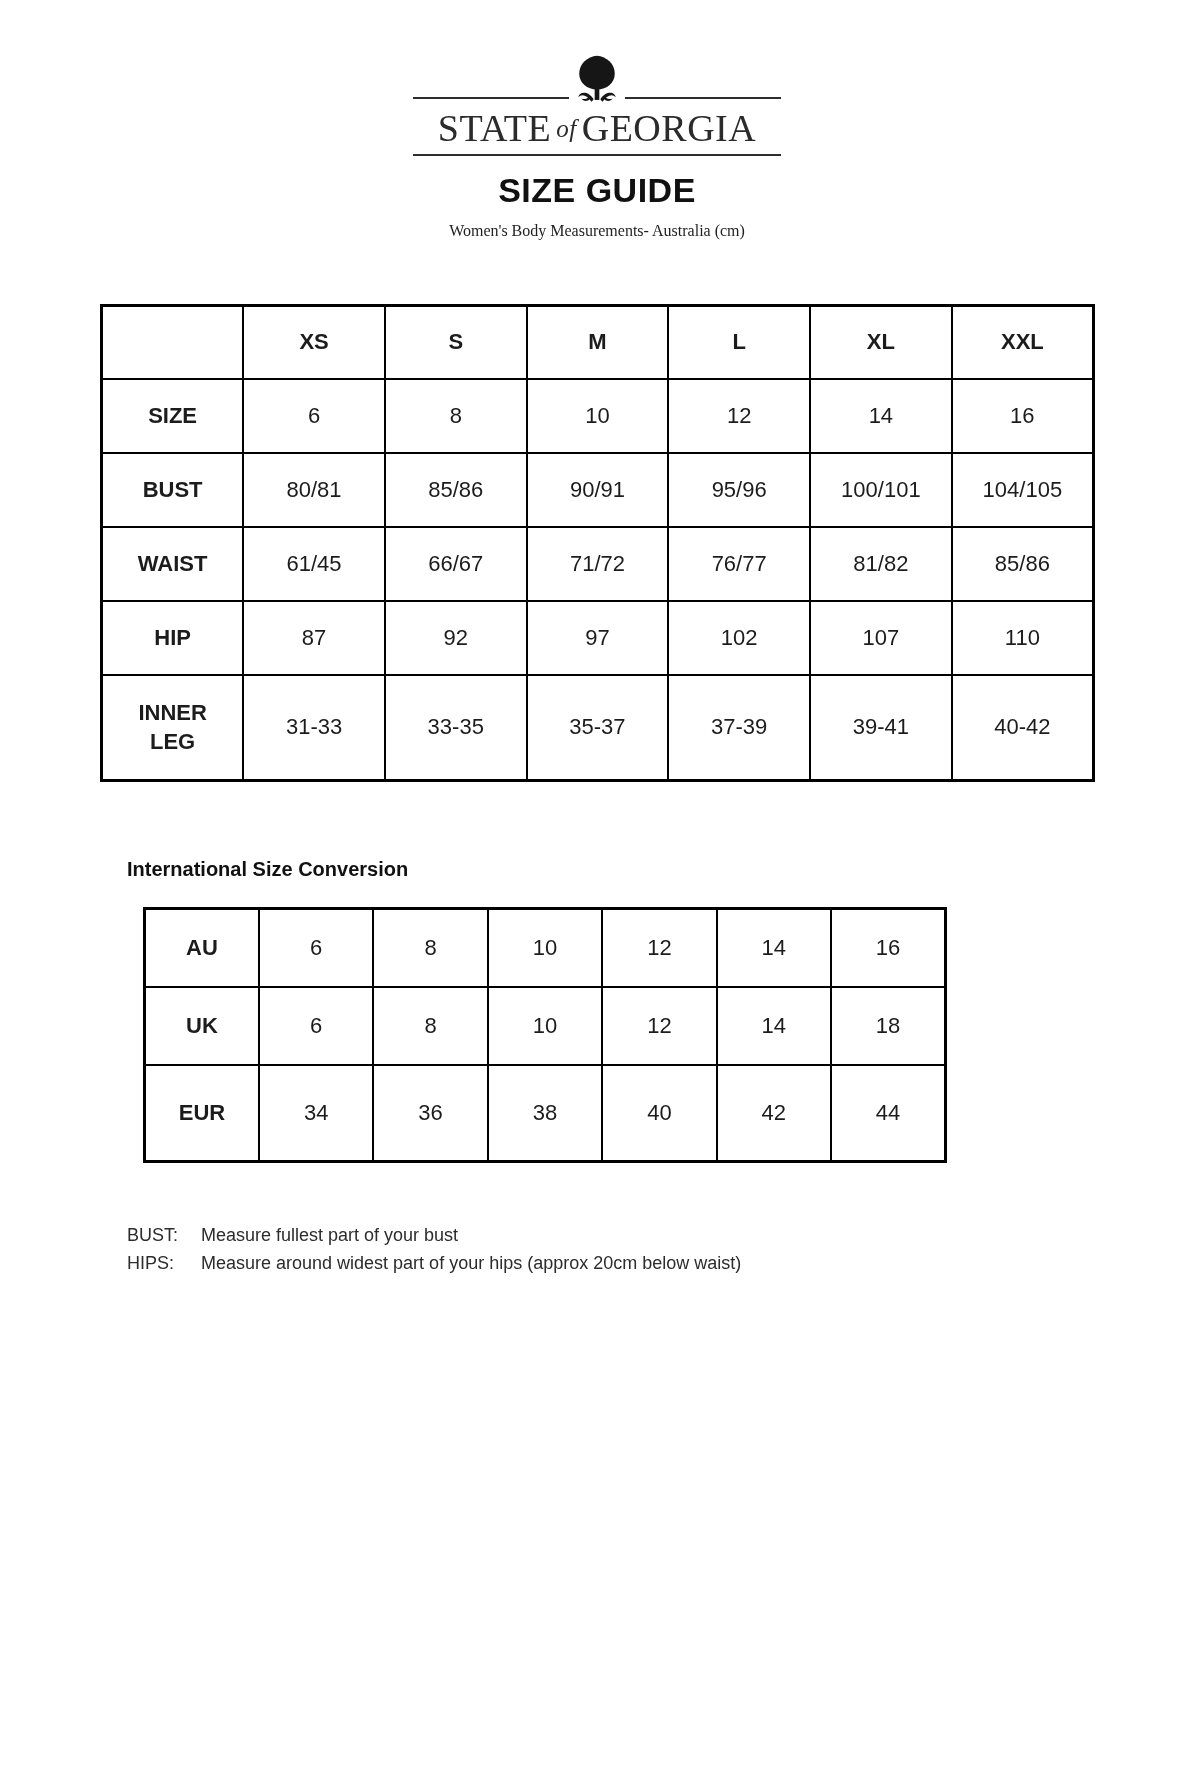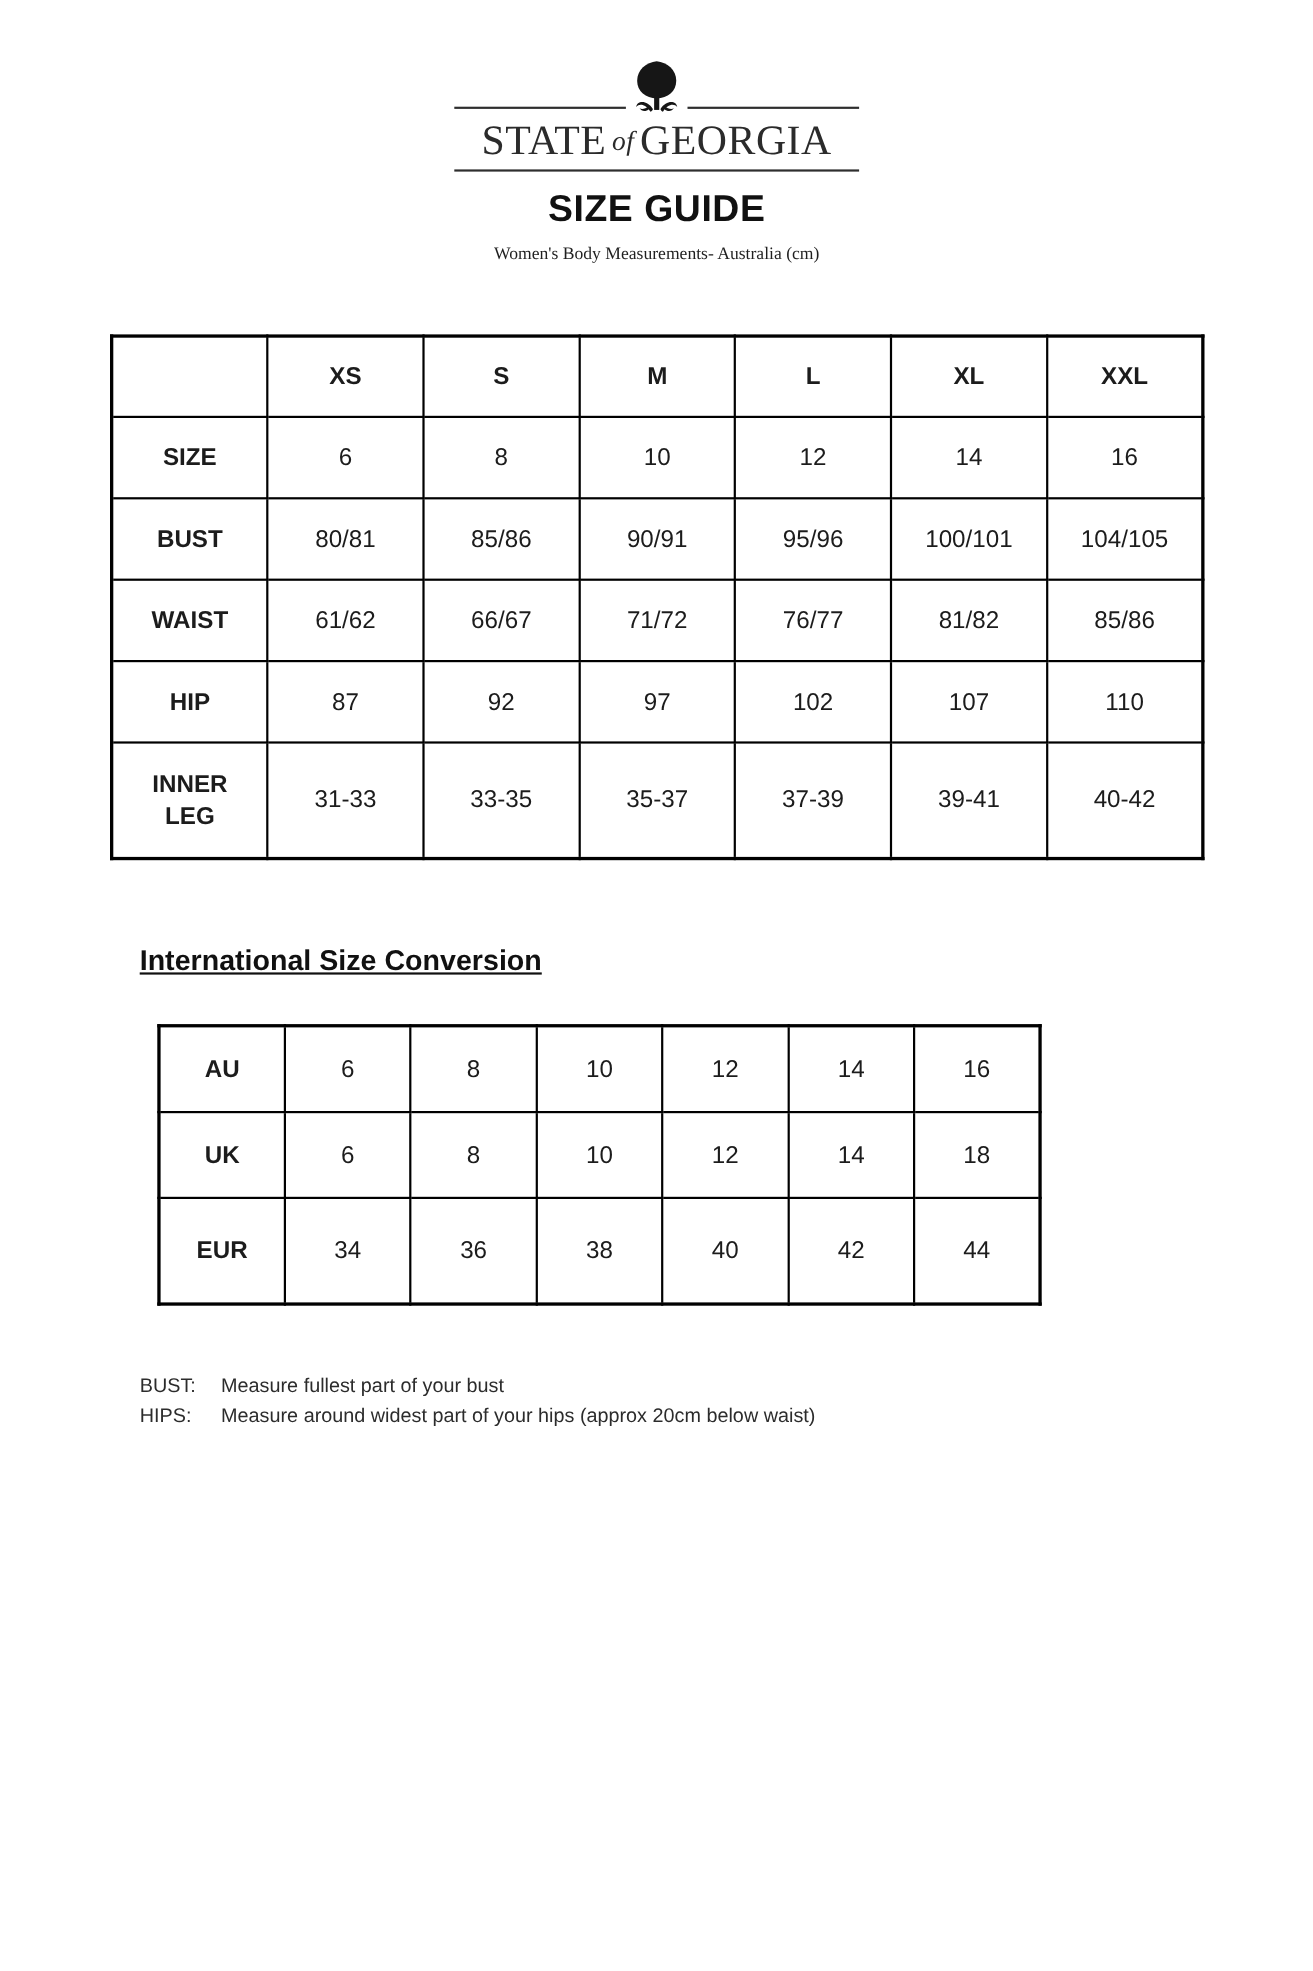--- a/index.html
+++ b/index.html
@@ -69,27 +69,26 @@
     width: 995px;
     border: 3px solid #000000;
   }
   .measure-table tr.hdr-row td { height: 73px; font-weight: 700; }
   .measure-table tr.data-row td { height: 74px; }
   .measure-table tr.tall-row td { height: 106px; }
   .rowlabel { font-weight: 700; padding: 0 32px; line-height: 1.35; }
 
   .conv-heading {
     margin: 76px 0 0 127px;
-    font-size: 26px;
+    font-size: 20px;
     font-weight: 700;
-    text-decoration: underline;
     color: #111111;
   }
   .conv-table {
-    margin: 42px 0 0 143px;
+    margin: 26px 0 0 143px;
     width: 804px;
     border: 3px solid #000000;
   }
   .conv-table tr.r-small td { height: 78px; }
   .conv-table tr.r-tall td { height: 97px; }
 
   
   .notes { margin: 58px 0 0 127px; font-size: 18px; color: #2c2c2c; }
   .note-row { display: flex; line-height: 28px; }
   .note-label { width: 74px; flex: 0 0 auto; }
@@ -143,21 +142,21 @@
       <td class="rowlabel">BUST</td>
       <td>80/81</td>
       <td>85/86</td>
       <td>90/91</td>
       <td>95/96</td>
       <td>100/101</td>
       <td>104/105</td>
     </tr>
     <tr class="data-row">
       <td class="rowlabel">WAIST</td>
-      <td>61/62</td>
+      <td>61/45</td>
       <td>66/67</td>
       <td>71/72</td>
       <td>76/77</td>
       <td>81/82</td>
       <td>85/86</td>
     </tr>
     <tr class="data-row">
       <td class="rowlabel">HIP</td>
       <td>87</td>
       <td>92</td>

